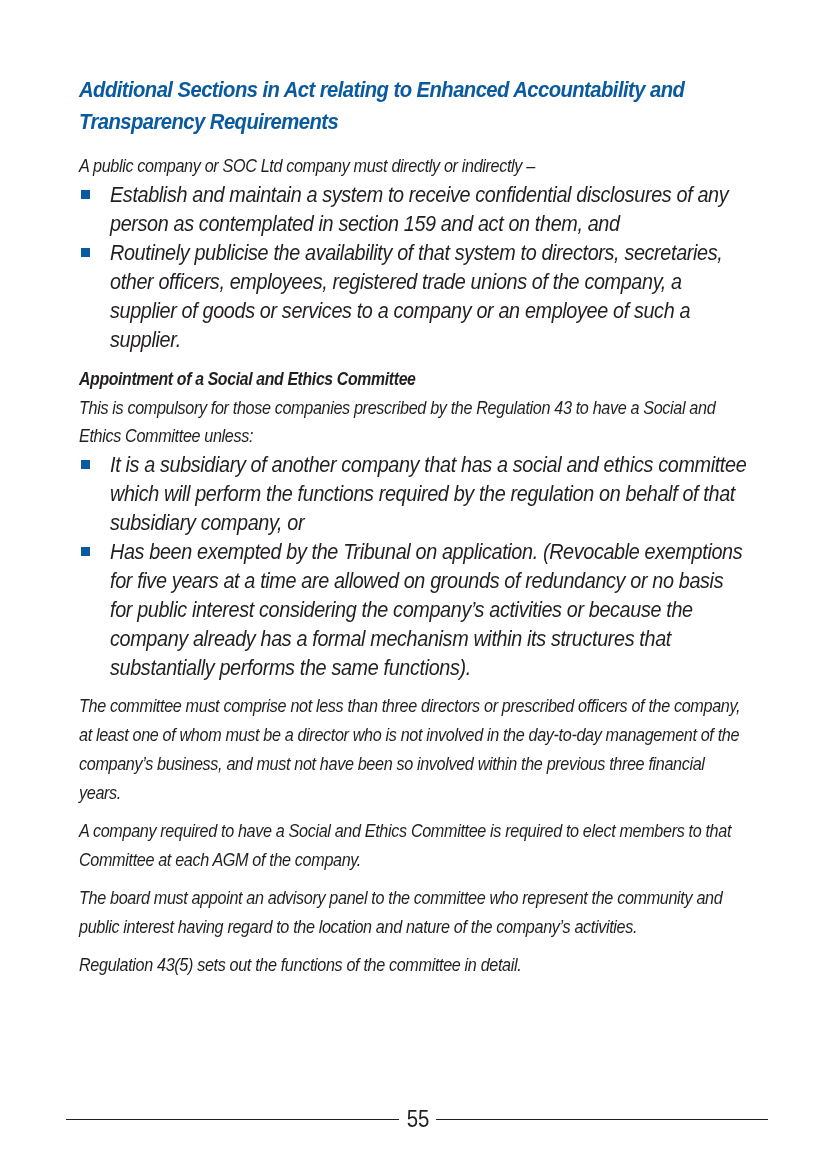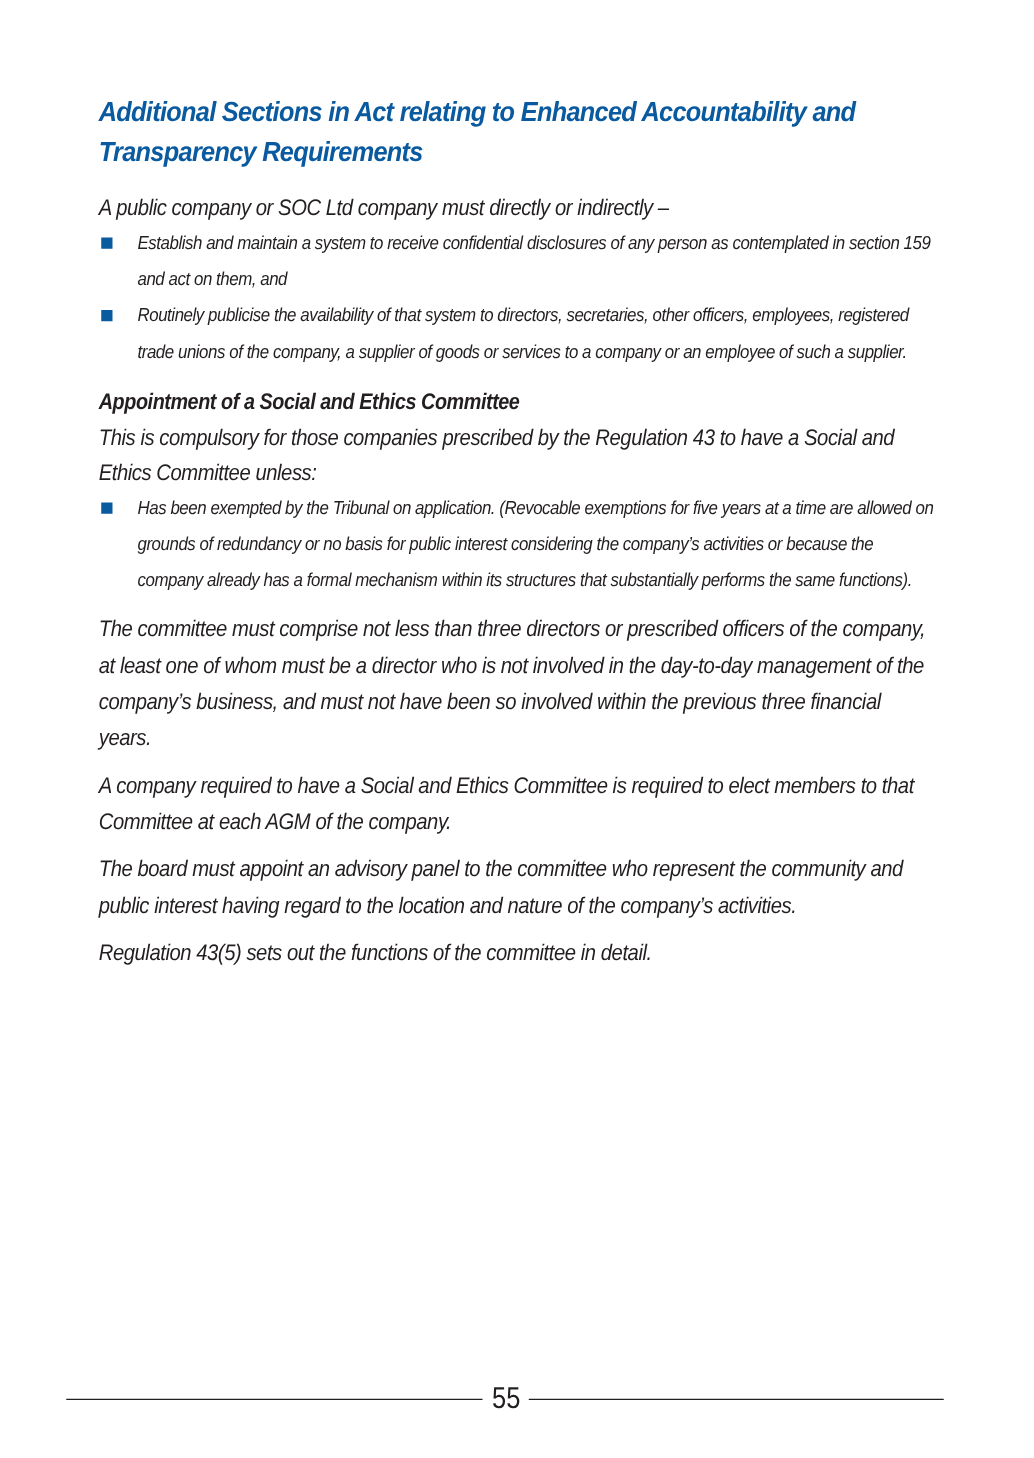--- a/index.html
+++ b/index.html
@@ -15,31 +15,31 @@
     width: 730px;
   }
   .p {
     font-size: 18px; line-height: 29px; margin: 0 0 9px 0;
     letter-spacing: -0.4px; transform: scaleX(0.9); transform-origin: left; width: 745px;
   }
   .tight { margin-bottom: 0; line-height: 28px; }
   ul.bullets { list-style: none; margin: 0 0 10px 0; padding: 0; }
   ul.bullets li {
     position: relative; padding-left: 31px;
-    font-size: 15px; line-height: 29px; letter-spacing: -0.4px;
+    font-size: 22px; line-height: 29px; letter-spacing: -0.4px;
   }
   ul.bullets li .txt { display: block; transform: scaleX(0.9); transform-origin: left; width: 710px; }
   ul.bullets li .bullet {
     position: absolute; left: 2px; top: 10px; width: 9px; height: 9px; background: #0a5aa0;
   }
   .subhead {
     font-weight: bold; font-size: 18px; line-height: 26px; margin: 12px 0 2px 0;
     letter-spacing: -0.4px; transform: scaleX(0.88); transform-origin: left; width: 745px;
   }
-  .footer { position: absolute; left: 53px; top: 1100px; width: 702px; height: 40px; }
+  .footer { position: absolute; left: 66px; top: 1100px; width: 702px; height: 40px; }
   .footer .line { position: absolute; top: 19px; height: 1px; background: #231f20; }
   .footer .line.left { left: 0; width: 333px; }
   .footer .line.right { left: 370px; width: 332px; }
   .footer .num {
     position: absolute; left: 335px; top: 2px; width: 34px; text-align: center;
     font-size: 24px; line-height: 34px; transform: scaleX(0.85);
   }
 </style>
 </head>
 <body>
@@ -55,20 +55,24 @@
     <li>
         <span class="bullet"></span>
         <span class="txt">Routinely publicise the availability of that system to directors, secretaries, other officers, employees, registered trade unions of the company, a supplier of goods or services to a company or an employee of such a supplier.</span>
       </li>
   </ul>
   <div class="subhead">Appointment of a Social and Ethics Committee</div>
   <p class="p tight">This is compulsory for those companies prescribed by the Regulation 43 to have a Social and Ethics Committee unless:</p>
   <ul class="bullets">
     <li>
         <span class="bullet"></span>
+        <span class="txt">It is a subsidiary of another company that has a social and ethics committee which will perform the functions required by the regulation on behalf of that subsidiary company, or</span>
+      </li>
+    <li>
+        <span class="bullet"></span>
         <span class="txt">Has been exempted by the Tribunal on application. (Revocable exemptions for five years at a time are allowed on grounds of redundancy or no basis for public interest considering the company’s activities or because the company already has a formal mechanism within its structures that substantially performs the same functions).</span>
       </li>
   </ul>
   <p class="p">The committee must comprise not less than three directors or prescribed officers of the company, at least one of whom must be a director who is not involved in the day-to-day management of the company’s business, and must not have been so involved within the previous three financial years.</p>
   <p class="p">A company required to have a Social and Ethics Committee is required to elect members to that Committee at each AGM of the company.</p>
   <p class="p">The board must appoint an advisory panel to the committee who represent the community and public interest having regard to the location and nature of the company’s activities.</p>
   <p class="p">Regulation 43(5) sets out the functions of the committee in detail.</p>
 </div>
 
 <div class="footer">

